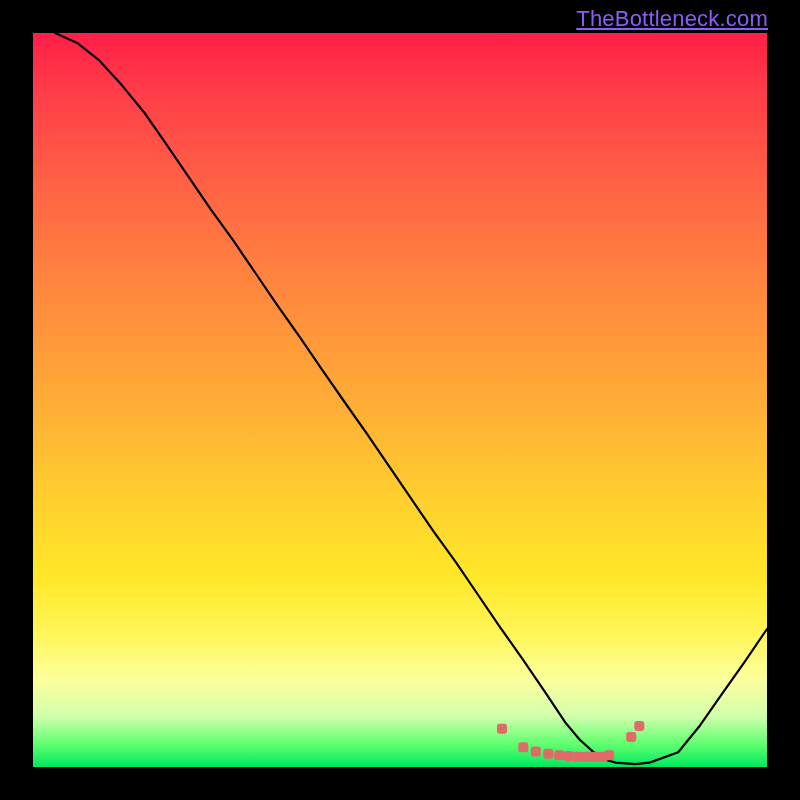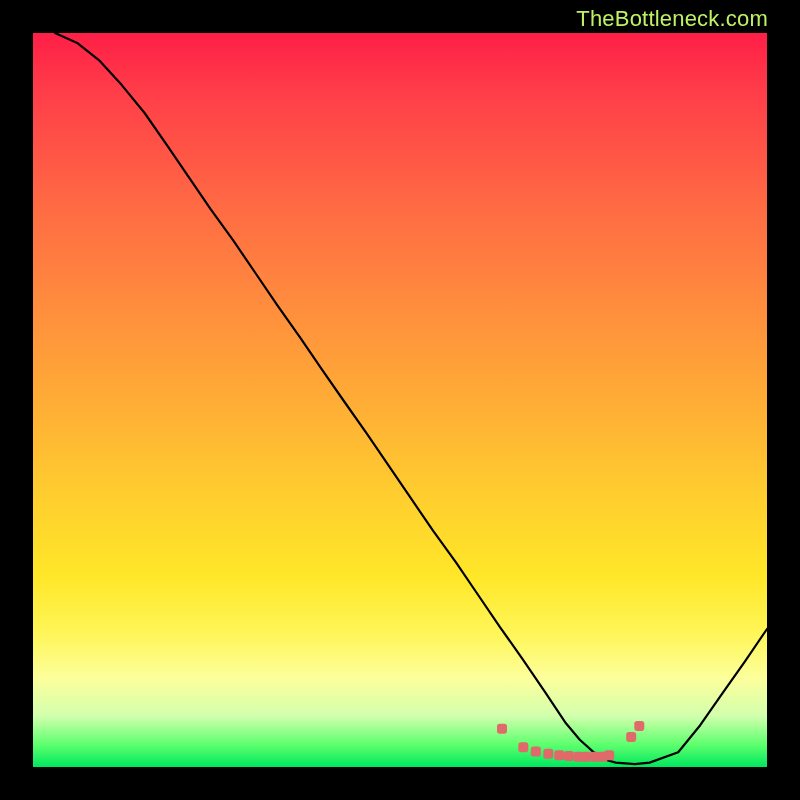--- a/index.html
+++ b/index.html
@@ -37,25 +37,26 @@
       #fcff9c 88%,
       #d3ffad 93%,
       #5cff6e 97%,
       #00e85e 100%
     );
   }
   .watermark {
     position: absolute;
     top: 6px;
     right: 32px;
-    color: #bef264;
+    color: #8b5cf6;
     font-size: 22px;
     font-weight: 500;
     letter-spacing: 0.2px;
     z-index: 5;
+    text-decoration: underline;
   }
   svg.curve {
     position: absolute;
     left: 0;
     top: 0;
     width: 734px;
     height: 734px;
     overflow: visible;
   }
 </style>

